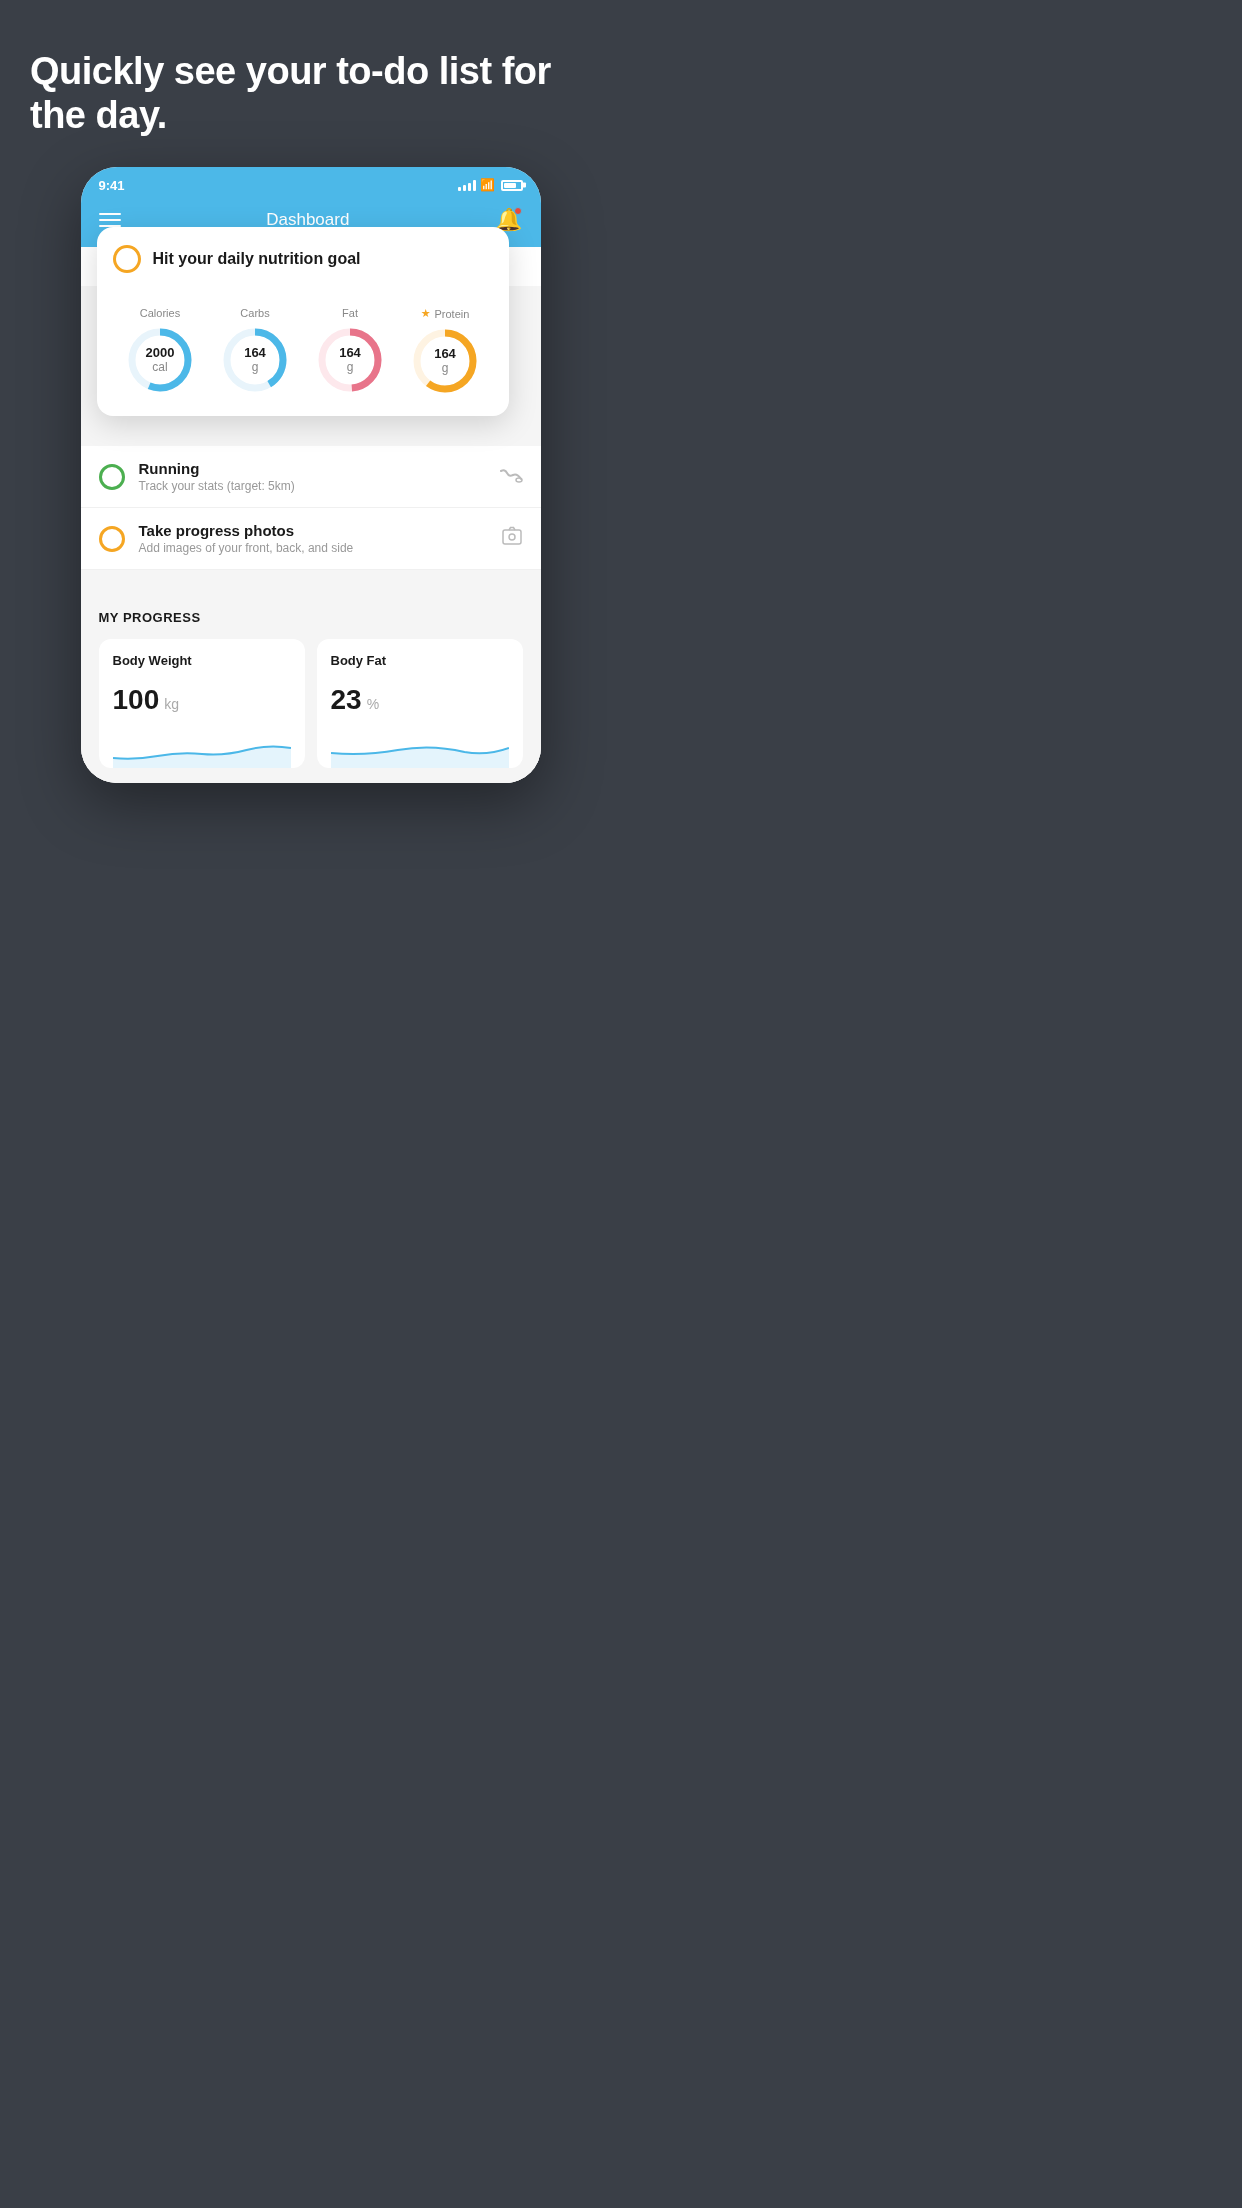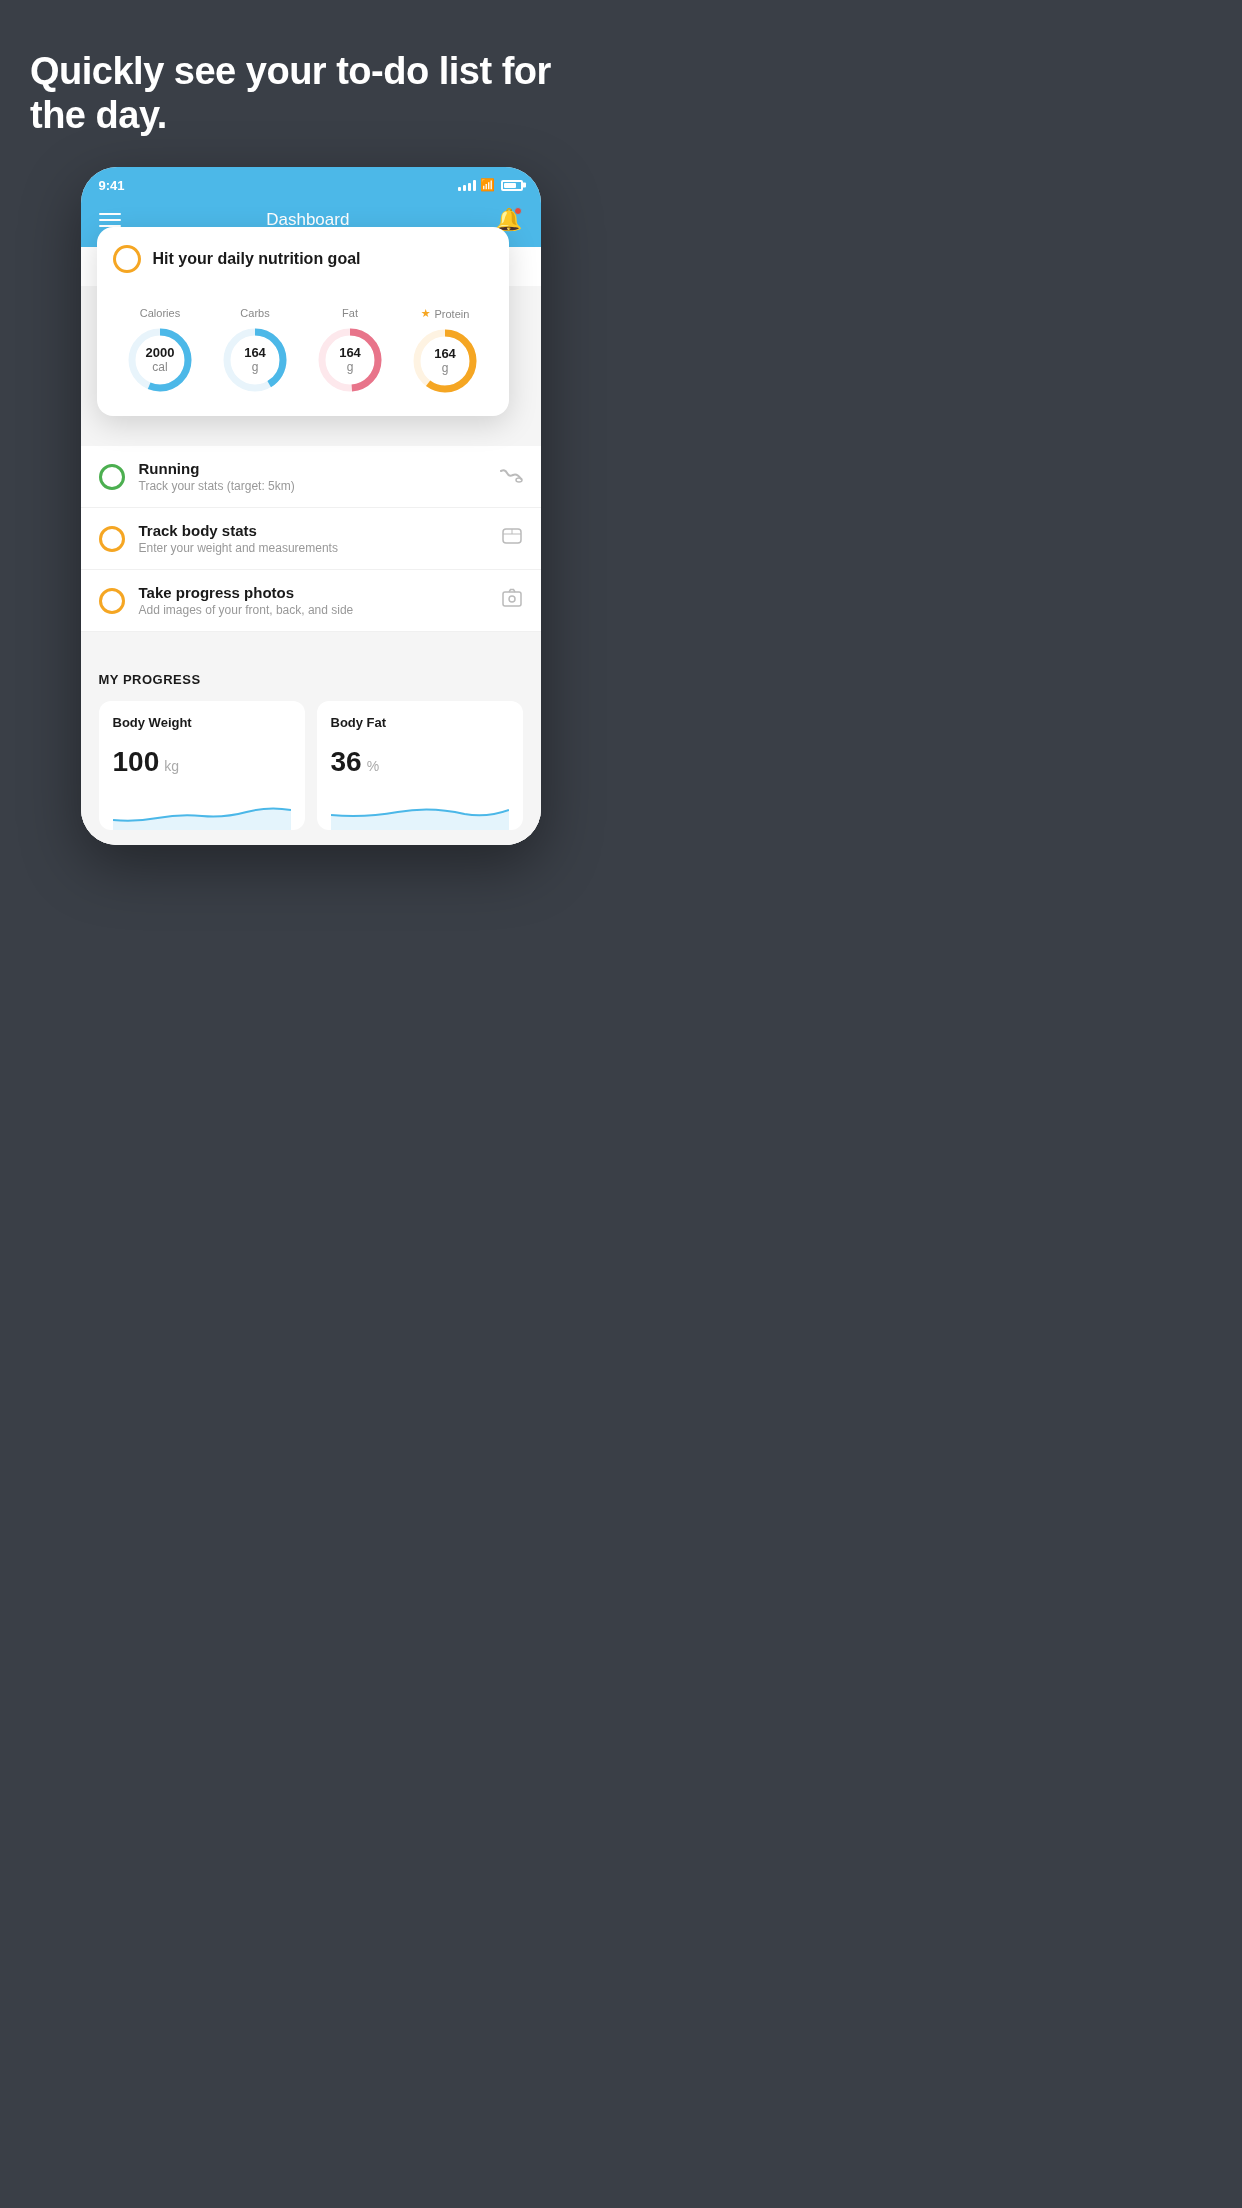--- a/index.html
+++ b/index.html
@@ -461,34 +461,20 @@
             <div class="todo-subtitle">Track your stats (target: 5km)</div>
           </div>
           <span class="todo-icon">
             <svg width="24" height="18" viewBox="0 0 24 18" fill="none">
               <path d="M22 14 Q18 8 14 10 Q10 12 8 8 Q6 4 2 6" stroke="#bbb" stroke-width="2" fill="none" stroke-linecap="round"></path>
               <ellipse cx="20" cy="15" rx="3" ry="2" stroke="#bbb" stroke-width="1.5" fill="none"></ellipse>
             </svg>
           </span>
         </div>
 
-        <div class="todo-item">
-          <div class="todo-circle yellow"></div>
-          <div class="todo-text">
-            <div class="todo-title">Track body stats</div>
-            <div class="todo-subtitle">Enter your weight and measurements</div>
-          </div>
-          <span class="todo-icon">
-            <svg width="22" height="22" viewBox="0 0 22 22" fill="none">
-              <rect x="2" y="4" width="18" height="14" rx="3" stroke="#bbb" stroke-width="1.5" fill="none"></rect>
-              <line x1="2" y1="9" x2="20" y2="9" stroke="#bbb" stroke-width="1"></line>
-              <line x1="11" y1="4" x2="11" y2="9" stroke="#bbb" stroke-width="1"></line>
-            </svg>
-          </span>
-        </div>
 
         <div class="todo-item">
           <div class="todo-circle yellow"></div>
           <div class="todo-text">
             <div class="todo-title">Take progress photos</div>
             <div class="todo-subtitle">Add images of your front, back, and side</div>
           </div>
           <span class="todo-icon">
             <svg width="22" height="22" viewBox="0 0 22 22" fill="none">
               <rect x="2" y="5" width="18" height="14" rx="2" stroke="#bbb" stroke-width="1.5" fill="none"></rect>
@@ -516,21 +502,21 @@
               <svg viewBox="0 0 160 40" preserveAspectRatio="none">
                 <path d="M0 30 Q20 32 40 28 Q60 24 80 26 Q100 28 120 22 Q140 16 160 20" fill="none" stroke="#4cb8e8" stroke-width="2"></path>
                 <path d="M0 30 Q20 32 40 28 Q60 24 80 26 Q100 28 120 22 Q140 16 160 20 L160 40 L0 40 Z" fill="rgba(76,184,232,0.15)"></path>
               </svg>
             </div>
           </div>
 
           <div class="progress-card">
             <div class="progress-card-title">Body Fat</div>
             <div class="progress-value-row">
-              <span class="progress-value">36</span>
+              <span class="progress-value">23</span>
               <span class="progress-unit">%</span>
             </div>
             <div class="progress-chart">
               <svg viewBox="0 0 160 40" preserveAspectRatio="none">
                 <path d="M0 25 Q30 28 60 22 Q90 16 120 24 Q140 28 160 20" fill="none" stroke="#4cb8e8" stroke-width="2"></path>
                 <path d="M0 25 Q30 28 60 22 Q90 16 120 24 Q140 28 160 20 L160 40 L0 40 Z" fill="rgba(76,184,232,0.15)"></path>
               </svg>
             </div>
           </div>
 

